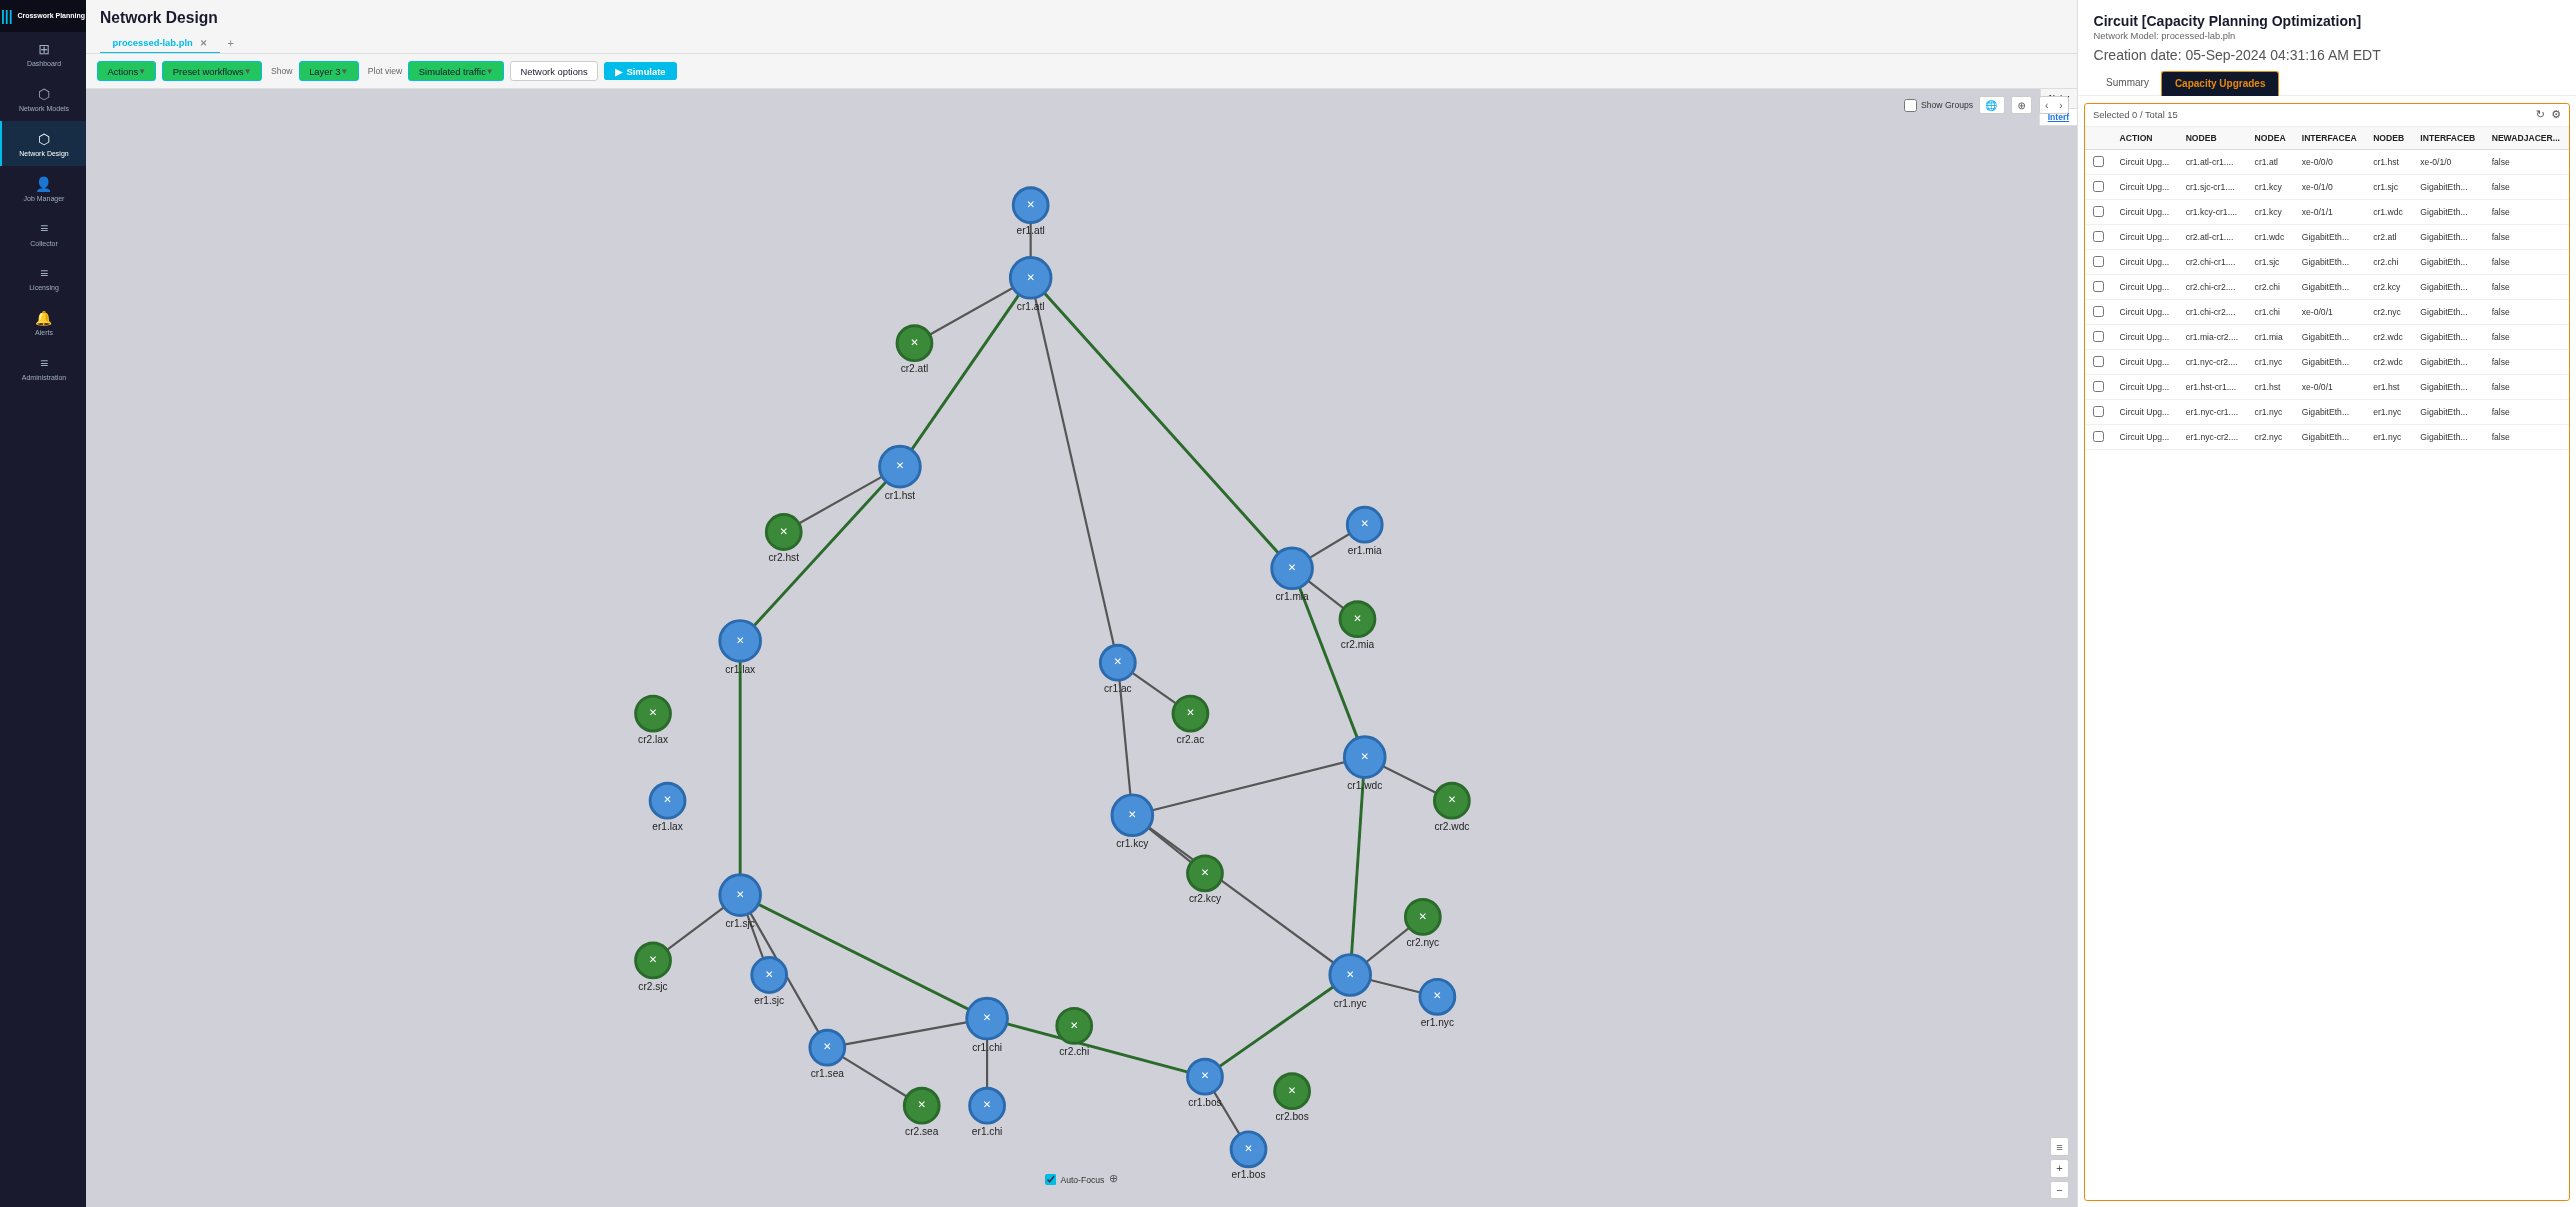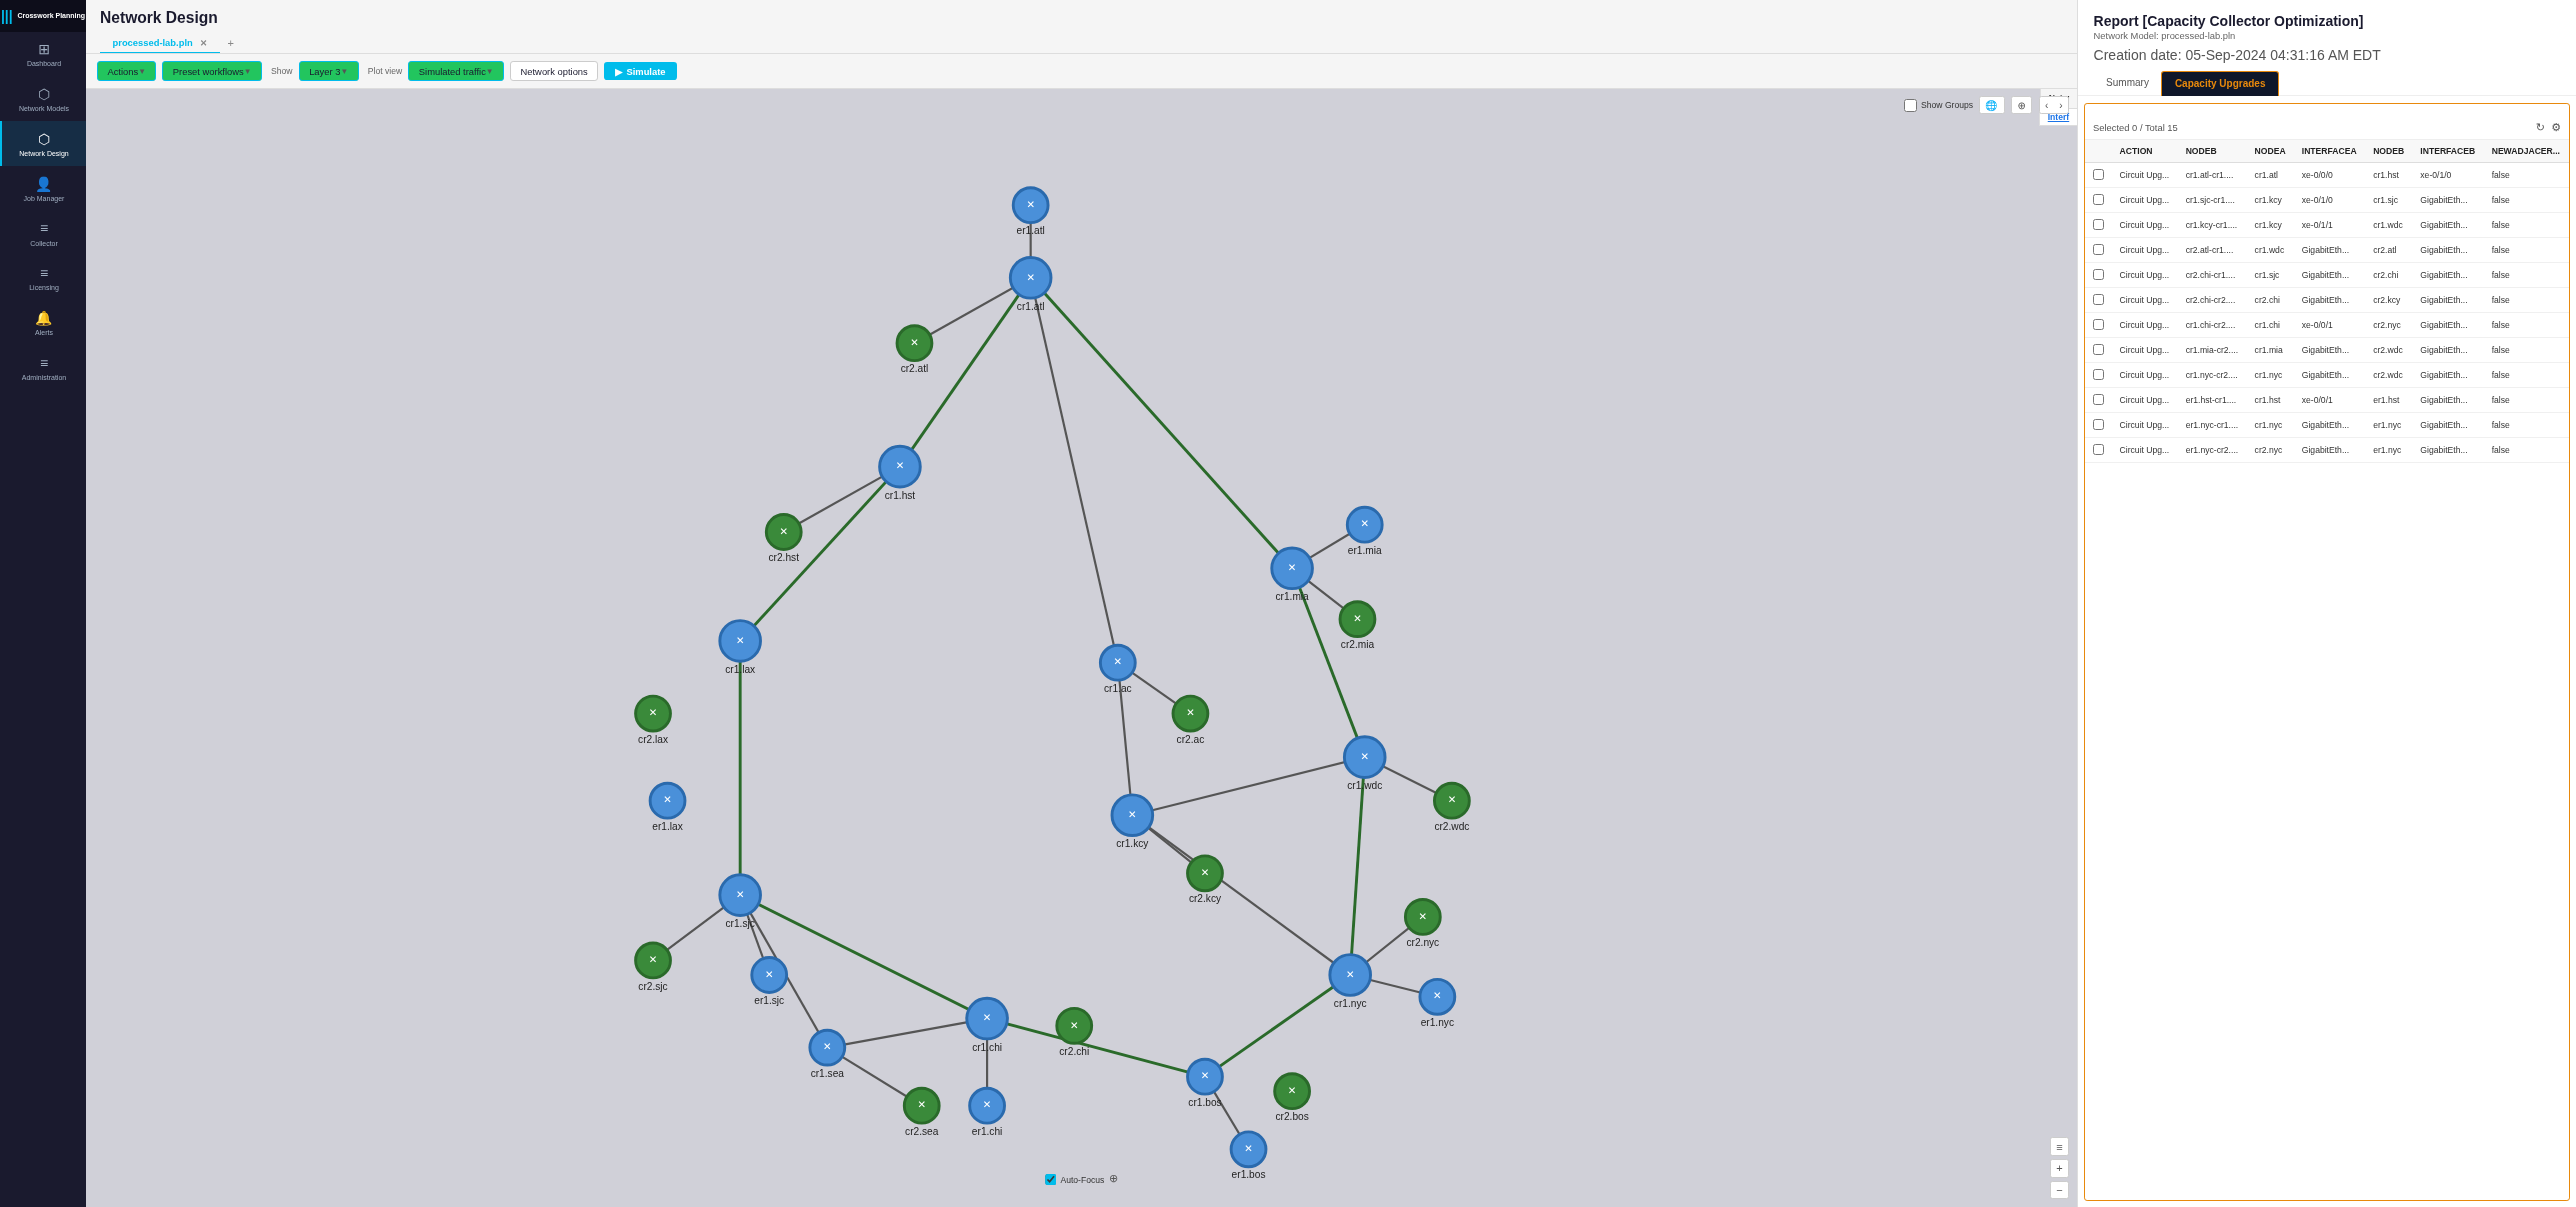--- a/index.html
+++ b/index.html
@@ -320,21 +320,20 @@
       margin: 6.2px;
       border-radius: 3.1px;
     }
     .table-toolbar {
       display: flex;
       align-items: center;
       justify-content: flex-end;
       padding: 4.7px 7.8px;
       gap: 6.2px;
       border-bottom: 0.8px solid #eee;
-      margin-top: 13px;
     }
     .table-info {
       font-size: 9.4px;
       color: #555;
       margin-right: auto;
     }
     .table-icon-btn {
       background: none;
       border: none;
       cursor: pointer;
@@ -771,21 +770,21 @@
         <div class="auto-focus-bar">
           <input type="checkbox" class="auto-focus-check" checked="" style="">
           <span>Auto-Focus</span>
           <button style="background:none; border:none; cursor:pointer; font-size:11px; color:#555;">⊕</button>
         </div>
       </div>
     </div>
 
     <div class="right-panel">
       <div class="report-header">
-        <div class="report-title">Report [Capacity Collector Optimization]</div>
+        <div class="report-title">Circuit [Capacity Planning Optimization]</div>
         <div class="report-model">Network Model: processed-lab.pln</div>
         <div class="report-creation">
           <span>Creation date:</span>
           <span>05-Sep-2024 04:31:16 AM EDT</span>
         </div>
         <div class="report-tabs">
           <div class="report-tab">Summary</div>
           <div class="report-tab active">Capacity Upgrades</div>
         </div>
       </div>

